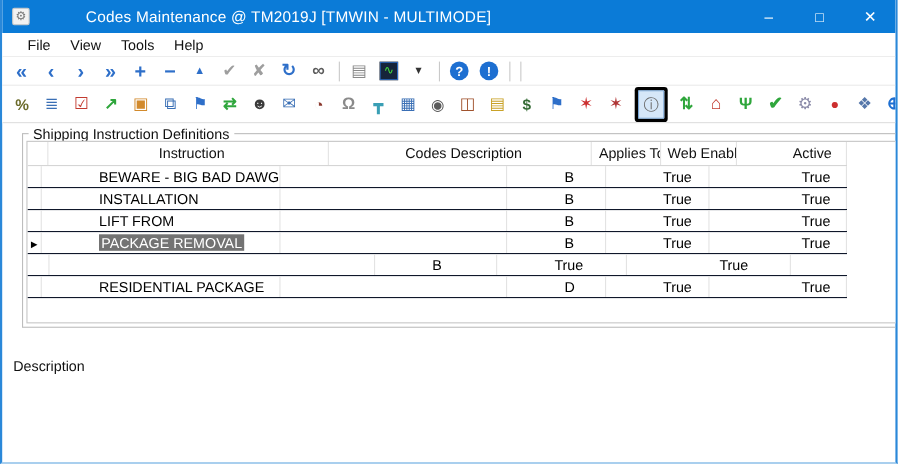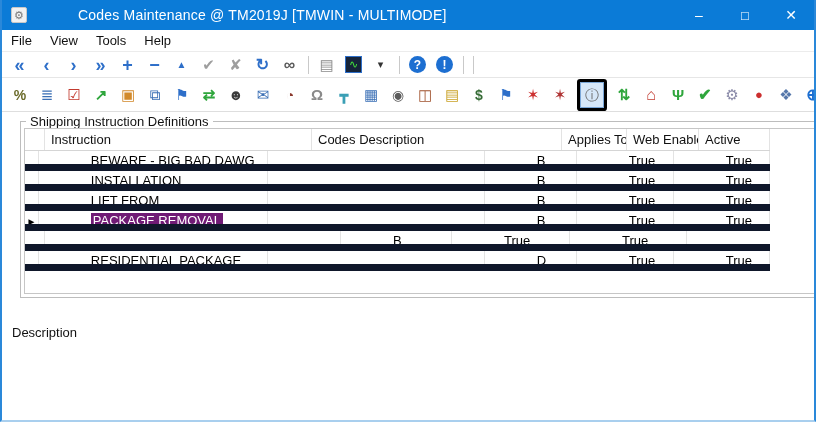--- a/index.html
+++ b/index.html
@@ -12,21 +12,21 @@
   
   .titlebar{ height:30px; background:#0b7bd7; display:flex; align-items:center; color:#fff; }
   .app-icon{ width:16px; height:16px; margin:0 8px 0 9px; background:#f2f2f2; border:1px solid #c8c8c8;
     border-radius:2px; color:#7a7a7a; font-size:11px; line-height:14px; text-align:center; }
   .title-text{ font-size:14px; letter-spacing:.2px;margin-left:43px; }
   .win-controls{ margin-left:auto; display:flex; height:30px; }
   .win-btn{ width:46px; height:30px; display:flex; align-items:center; justify-content:center;
     font-size:14px; color:#fff; cursor:default; }
   .win-btn.max{ font-size:13px; }
   
-  .menubar{ height:22px; background:#fff; display:flex; align-items:center; border-bottom:1px solid #ececec; padding-left:0; }
+  .menubar{ height:22px; background:#fff; display:flex; align-items:center; border-bottom:1px solid #ececec; padding-left:14px; }
   .menu-item{ padding:0 9px; font-size:13px; color:#111; line-height:21px; }
   
   .toolbar{ display:flex; align-items:center; background:#fff; padding-left:6px; }
   .toolbar1{ height:26px; border-bottom:1px solid #e6e6e6; }
   .toolbar2{ height:34px; border-bottom:1px solid #dedede; }
   .tb-btn{ width:23px; height:23px; margin-right:4px; display:flex; align-items:center; justify-content:center; flex:none; }
   .toolbar2 .tb-btn{ width:24px; height:26px; margin-right:3px; }
   .tb-glyph{ font-size:15px; line-height:1; display:flex; align-items:center; justify-content:center;
     min-width:17px; min-height:17px; }
   .tb-glyph.circle{ width:17px; height:17px; border-radius:50%; font-size:12px; font-weight:bold; }
@@ -34,33 +34,33 @@
   .tb-btn.highlighted{ background:#d6e7f8; box-shadow:inset 0 0 0 1px #7aa7d8, 0 0 0 3px #000; border-radius:1px; margin:0 8px 0 5px; }
   
   .groupbox{ position:absolute; left:18px; top:121px; width:802px; height:177px;
     border:1px solid #bdbdbd; }
   .groupbox-label{ position:absolute; top:-8px; left:5px; background:#fff; padding:0 4px;
     font-size:13px; color:#111; }
   
   .grid{ position:absolute; left:3px; top:6px; width:793px; height:166px; background:#fff;
     border:1px solid #c6c6c6; overflow:hidden; }
   .grid-inner{ width:745px; }
-  .grid-header{ display:flex; height:22px; border-bottom:1px solid #d5d5d5; }
+  .grid-header{ display:flex; height:22px; border-bottom:1px solid #d5d5d5;text-align:center; }
   .grid-header .cell{ font-size:13px; color:#111; line-height:21px; }
-  .grid-row{ display:flex; height:20px; border-bottom:7px solid #0f172a;gap:46px; }
+  .grid-row{ display:flex; height:20px; border-bottom:1px solid #0f172a;gap:46px; }
   .cell{ padding-left:6px; border-right:1px solid #e3e3e3; overflow:hidden; white-space:nowrap;
     font-size:13px; color:#000; line-height:19px; }
   .col-sel{ width:20px; padding-left:0; text-align:center; }
   .col-instruction{ width:267px; }
   .col-short{ width:250px; }
   .col-applies{ width:65px; }
   .col-web{ width:72px; }
-  .col-active{ width:71px; }
+  .col-active{ width:71px;margin-left:32px; }
   .row-indicator{ font-size:10px; line-height:19px; color:#000; }
-  .sel-text{ background:#701a75; color:#fff; padding:0 2px; }
+  .sel-text{ background:#737373; color:#fff; padding:0 2px; }
   
   .desc-label{ position:absolute; left:10px; top:325px; font-size:13px; color:#111; }
   .desc-box{ position:absolute; left:8px; top:341px; width:800px; height:56px; background:#fff;
     border:1px solid #555; padding:3px 6px; font-size:13px; color:#000; }
 </style>
 </head>
 <body>
 
 <div class="window">
 

